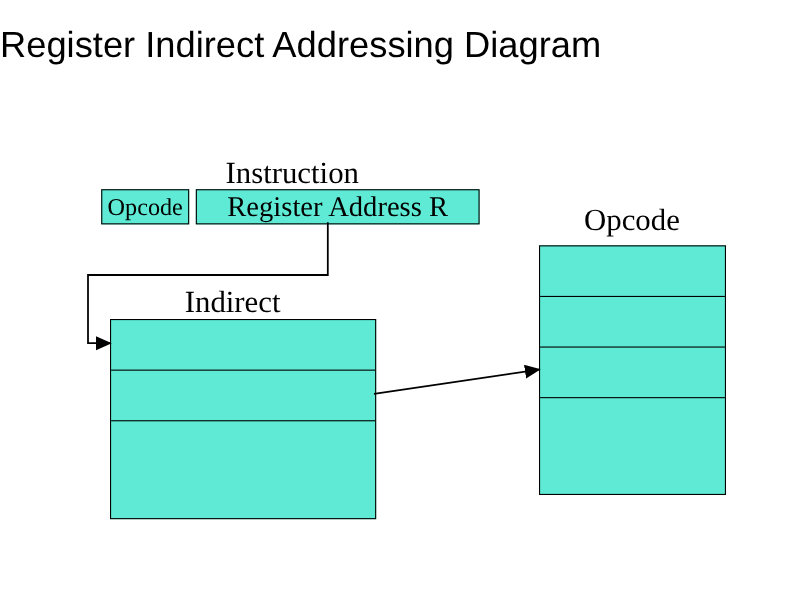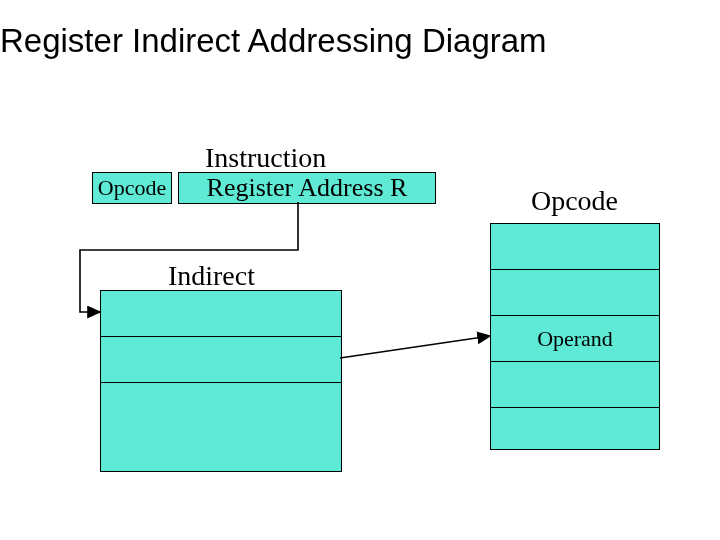--- a/index.html
+++ b/index.html
@@ -29,21 +29,20 @@
     <div class="cell"></div>
     <div class="cell"></div>
     <div class="cell"></div>
   </div>
 
   <div class="lbl" style="top:187px;left:518px;width:100px">Opcode</div>
 
   <div class="box" style="top:223px;left:490px;width:168px;height:225px">
     <div class="cell"></div>
     <div class="cell"></div>
-    <div class="cell">Operand</div>
     <div class="cell"></div>
     <div class="cell"></div>
   </div>
 
   <svg class="wires" viewBox="0 0 720 540">
     <defs>
       <marker id="ah" markerWidth="10" markerHeight="10" refX="8" refY="4" orient="auto">
         <path d="M0,0 L9,4 L0,8 Z" fill="#000"></path>
       </marker>
     </defs>

